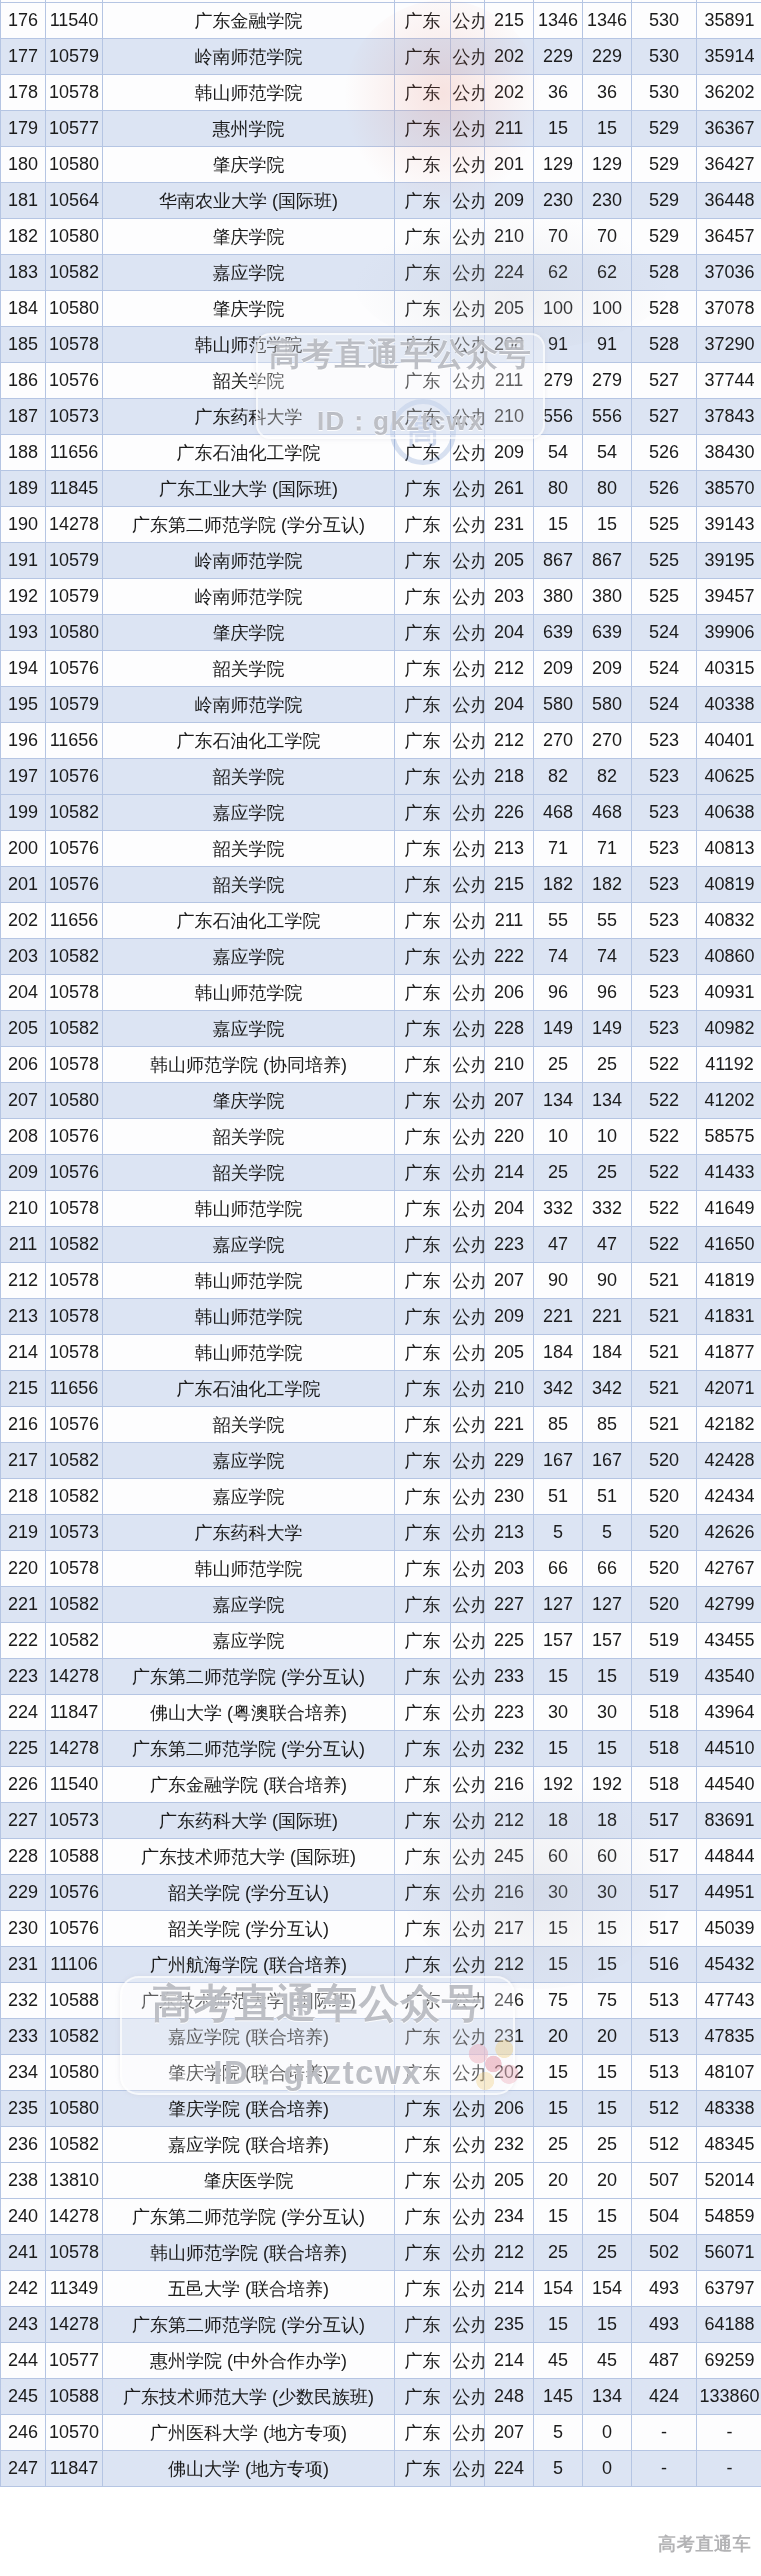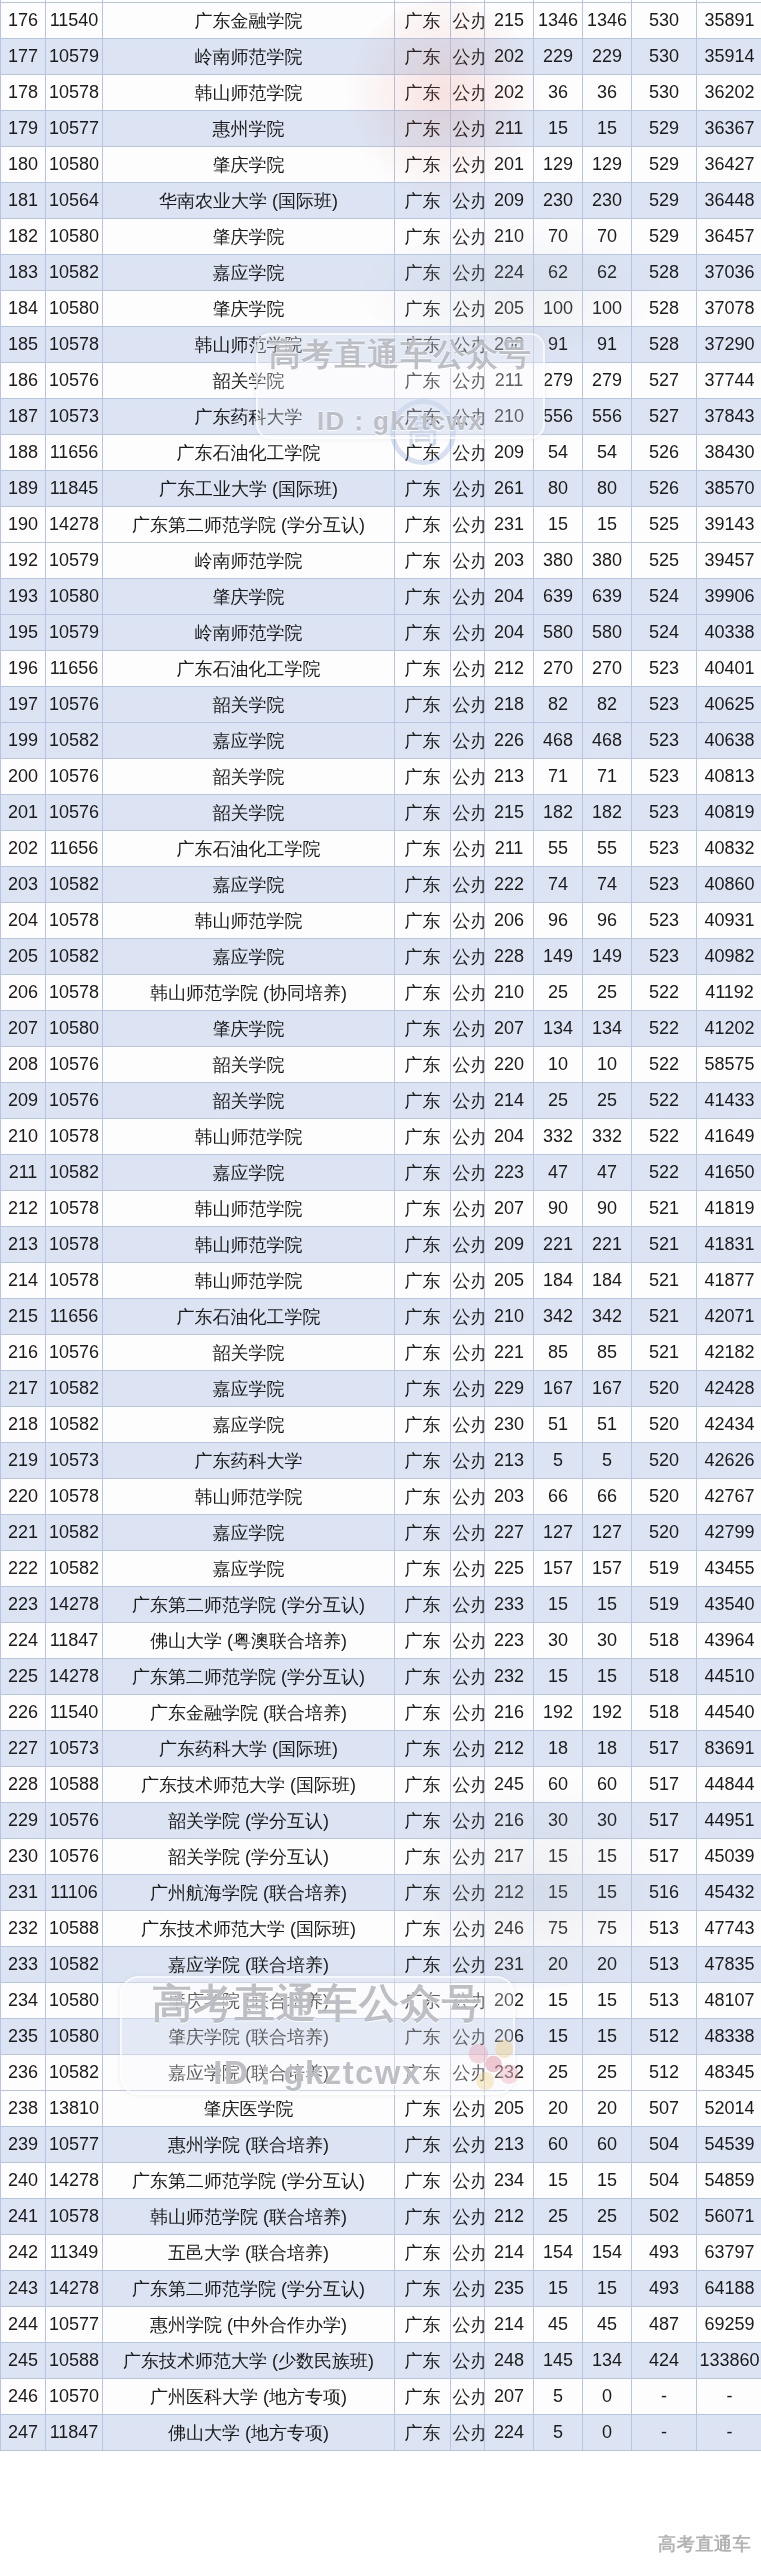--- a/index.html
+++ b/index.html
@@ -314,20 +314,32 @@
           <td>14278</td>
           <td>广东第二师范学院 (学分互认)</td>
           <td>广东</td>
           <td>公办</td>
           <td>231</td>
           <td>15</td>
           <td>15</td>
           <td>525</td>
           <td>39143</td>
         </tr>
+        <tr class="row-odd">
+          <td>191</td>
+          <td>10579</td>
+          <td>岭南师范学院</td>
+          <td>广东</td>
+          <td>公办</td>
+          <td>205</td>
+          <td>867</td>
+          <td>867</td>
+          <td>525</td>
+          <td>39195</td>
+        </tr>
         <tr class="row-even">
           <td>192</td>
           <td>10579</td>
           <td>岭南师范学院</td>
           <td>广东</td>
           <td>公办</td>
           <td>203</td>
           <td>380</td>
           <td>380</td>
           <td>525</td>
@@ -338,20 +350,32 @@
           <td>10580</td>
           <td>肇庆学院</td>
           <td>广东</td>
           <td>公办</td>
           <td>204</td>
           <td>639</td>
           <td>639</td>
           <td>524</td>
           <td>39906</td>
         </tr>
+        <tr class="row-even">
+          <td>194</td>
+          <td>10576</td>
+          <td>韶关学院</td>
+          <td>广东</td>
+          <td>公办</td>
+          <td>212</td>
+          <td>209</td>
+          <td>209</td>
+          <td>524</td>
+          <td>40315</td>
+        </tr>
         <tr class="row-odd">
           <td>195</td>
           <td>10579</td>
           <td>岭南师范学院</td>
           <td>广东</td>
           <td>公办</td>
           <td>204</td>
           <td>580</td>
           <td>580</td>
           <td>524</td>
@@ -841,32 +865,20 @@
           <td>238</td>
           <td>13810</td>
           <td>肇庆医学院</td>
           <td>广东</td>
           <td>公办</td>
           <td>205</td>
           <td>20</td>
           <td>20</td>
           <td>507</td>
           <td>52014</td>
-        </tr>
-        <tr class="row-odd">
-          <td>239</td>
-          <td>10577</td>
-          <td>惠州学院 (联合培养)</td>
-          <td>广东</td>
-          <td>公办</td>
-          <td>213</td>
-          <td>60</td>
-          <td>60</td>
-          <td>504</td>
-          <td>54539</td>
         </tr>
         <tr class="row-even">
           <td>240</td>
           <td>14278</td>
           <td>广东第二师范学院 (学分互认)</td>
           <td>广东</td>
           <td>公办</td>
           <td>234</td>
           <td>15</td>
           <td>15</td>

